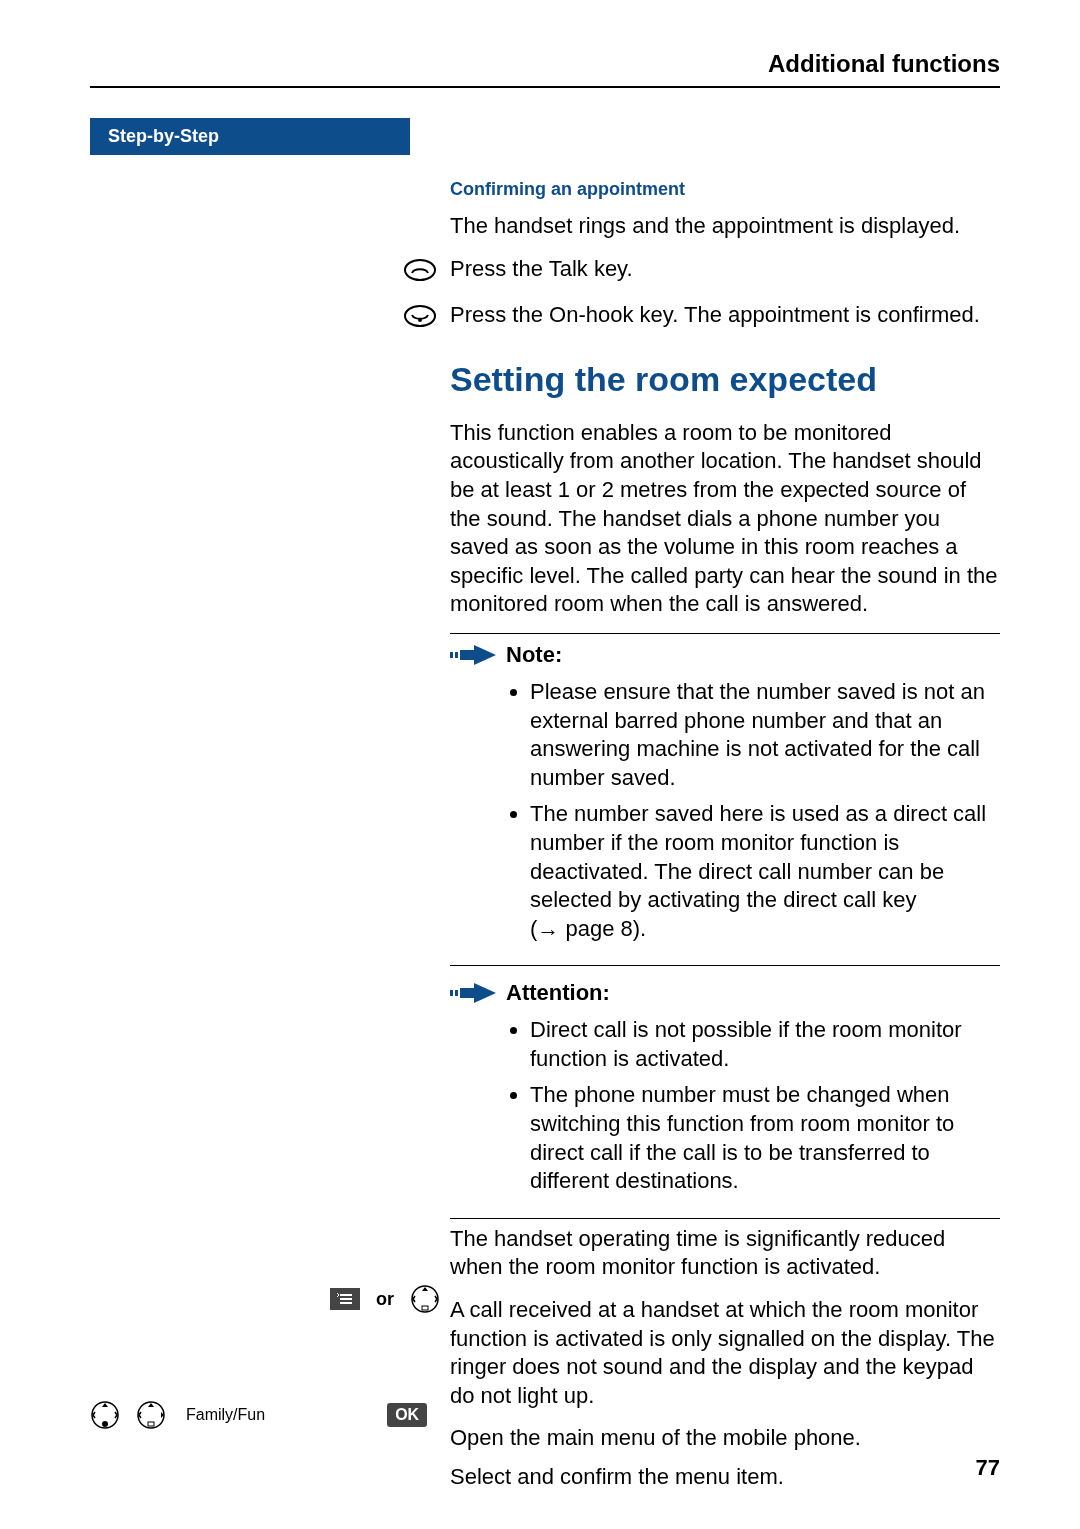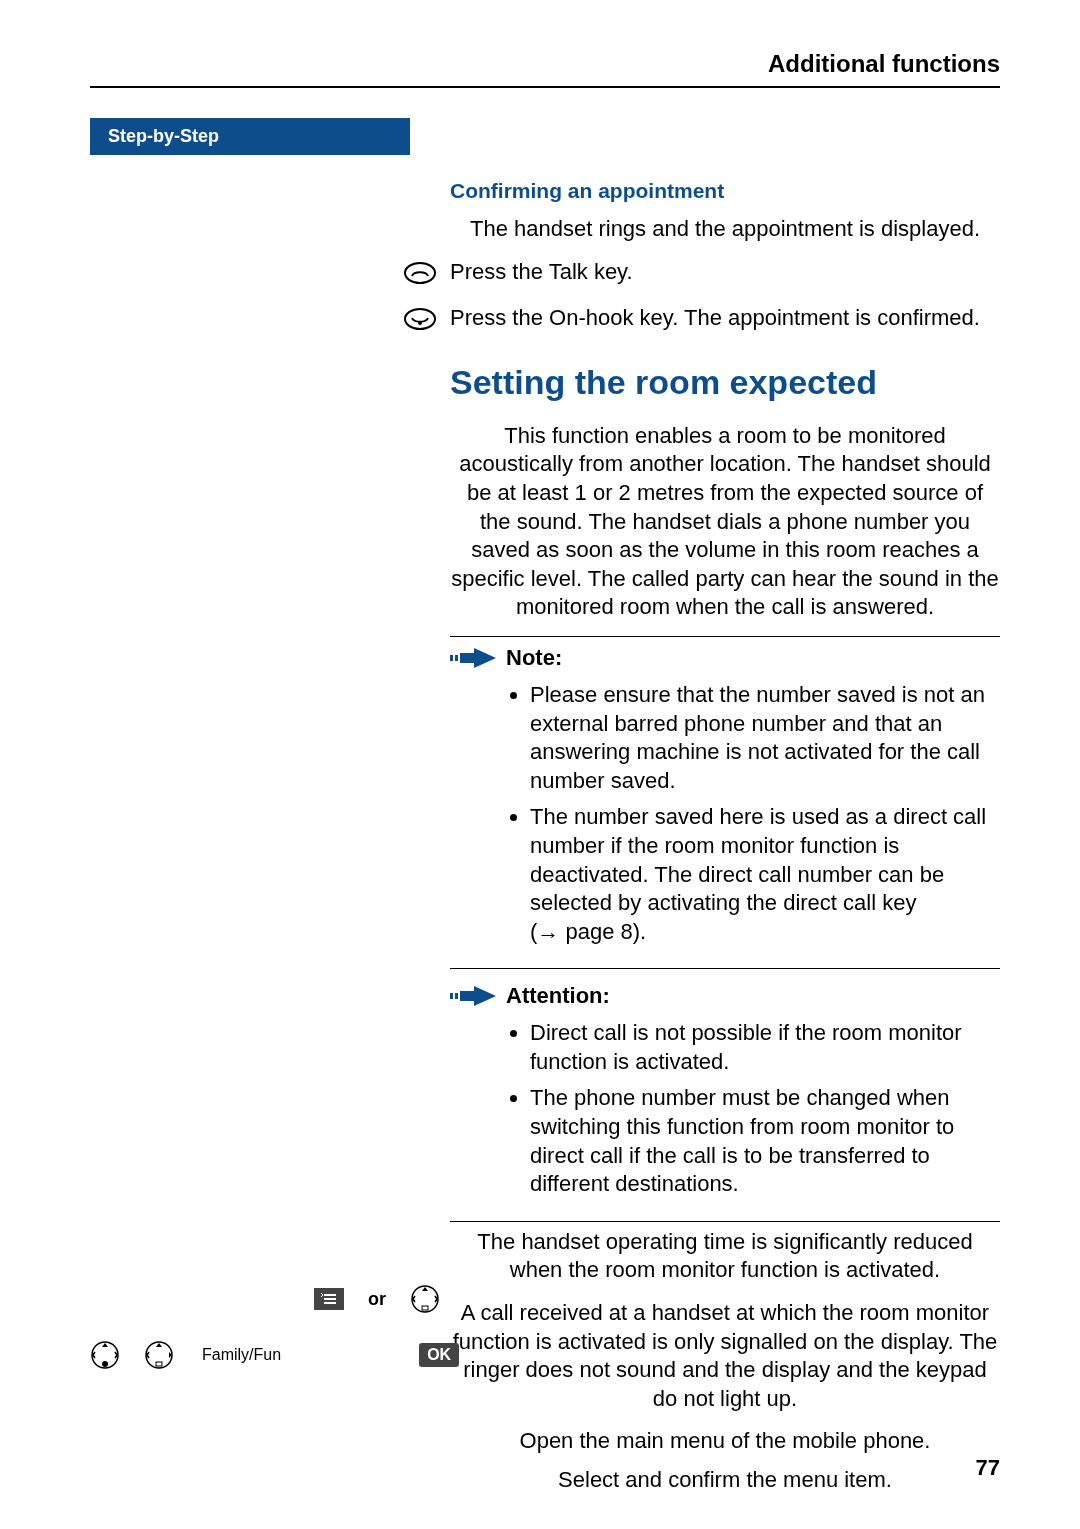--- a/index.html
+++ b/index.html
@@ -2,37 +2,37 @@
 <html><head>
 <meta charset="utf-8">
 <style>
   * { box-sizing: border-box; margin: 0; padding: 0; }
   html, body { width: 1080px; height: 1529px; background: #fff; font-family: Arial, Helvetica, sans-serif; color: #000; }
   .page { width: 1080px; height: 1521px; position: relative; padding: 50px 80px 40px 90px; }
   .header-right { text-align: right; font-weight: bold; font-size: 24px; margin-bottom: 8px; }
   .hr { border: none; border-top: 2px solid #000; margin-bottom: 30px; }
   .step-box { background: #0d4d8c; color: #fff; font-weight: bold; font-size: 18px; padding: 8px 18px; width: 320px; }
   .content { margin-left: 360px; margin-top: 24px; }
-  .subhead { color: #0d4d8c; font-weight: bold; font-size: 21px; margin-bottom: 12px; }
-  .para { font-size: 22px; line-height: 1.3; margin-bottom: 14px; text-align: center; }
+  .subhead { color: #0d4d8c; font-weight: bold; font-size: 18px; margin-bottom: 12px; }
+  .para { font-size: 22px; line-height: 1.3; margin-bottom: 14px; }
   .row { display: flex; align-items: flex-start; margin-bottom: 12px; }
   .icon-col { width: 60px; margin-left: -60px; display: flex; justify-content: center; padding-top: 2px; }
   .big-head { color: #0d4d8c; font-weight: bold; font-size: 34px; margin: 30px 0 20px 0; font-family: Arial, sans-serif; }
   .note-block { border-top: 1px solid #000; border-bottom: 1px solid #000; padding: 8px 0 14px 0; margin-bottom: 6px; }
   .note-header { display: flex; align-items: center; margin-bottom: 10px; }
   .note-arrow { width: 46px; height: 20px; margin-right: 10px; flex-shrink: 0; }
   .note-title { font-weight: bold; font-size: 22px; }
   .note-list { list-style: disc; padding-left: 80px; font-size: 22px; line-height: 1.3; }
   .note-list li { margin-bottom: 8px; }
   .arrow-inline { font-family: Arial, sans-serif; }
   .crossref { white-space: nowrap; }
   .footer-right { position: absolute; bottom: 40px; right: 80px; font-weight: bold; font-size: 22px; }
-  .left-guide { position: absolute; left: 90px; display: flex; align-items: center; gap: 24px; }
+  .left-guide { position: absolute; left: 90px; display: flex; align-items: center; gap: 16px; }
   .left-guide.row1 { top: 1284px; left: 280px; width: 160px; justify-content: flex-end; }
-  .left-guide.row2 { top: 1340px; }
+  .left-guide.row2 { top: 1400px; }
   .ok-box { background: #444; color: #fff; font-size: 16px; font-weight: bold; padding: 3px 8px; border-radius: 3px; }
   .menu-icon { background: #444; width: 30px; height: 22px; display: flex; align-items: center; justify-content: center; color: #fff; font-size: 12px; }
   .or-text { font-weight: bold; font-size: 18px; }
   .nav-circle { width: 30px; height: 30px; }
   .family-label { font-size: 16px; margin-left: 4px; }
 </style>
 </head>
 <body>
 
 <div class="page">

